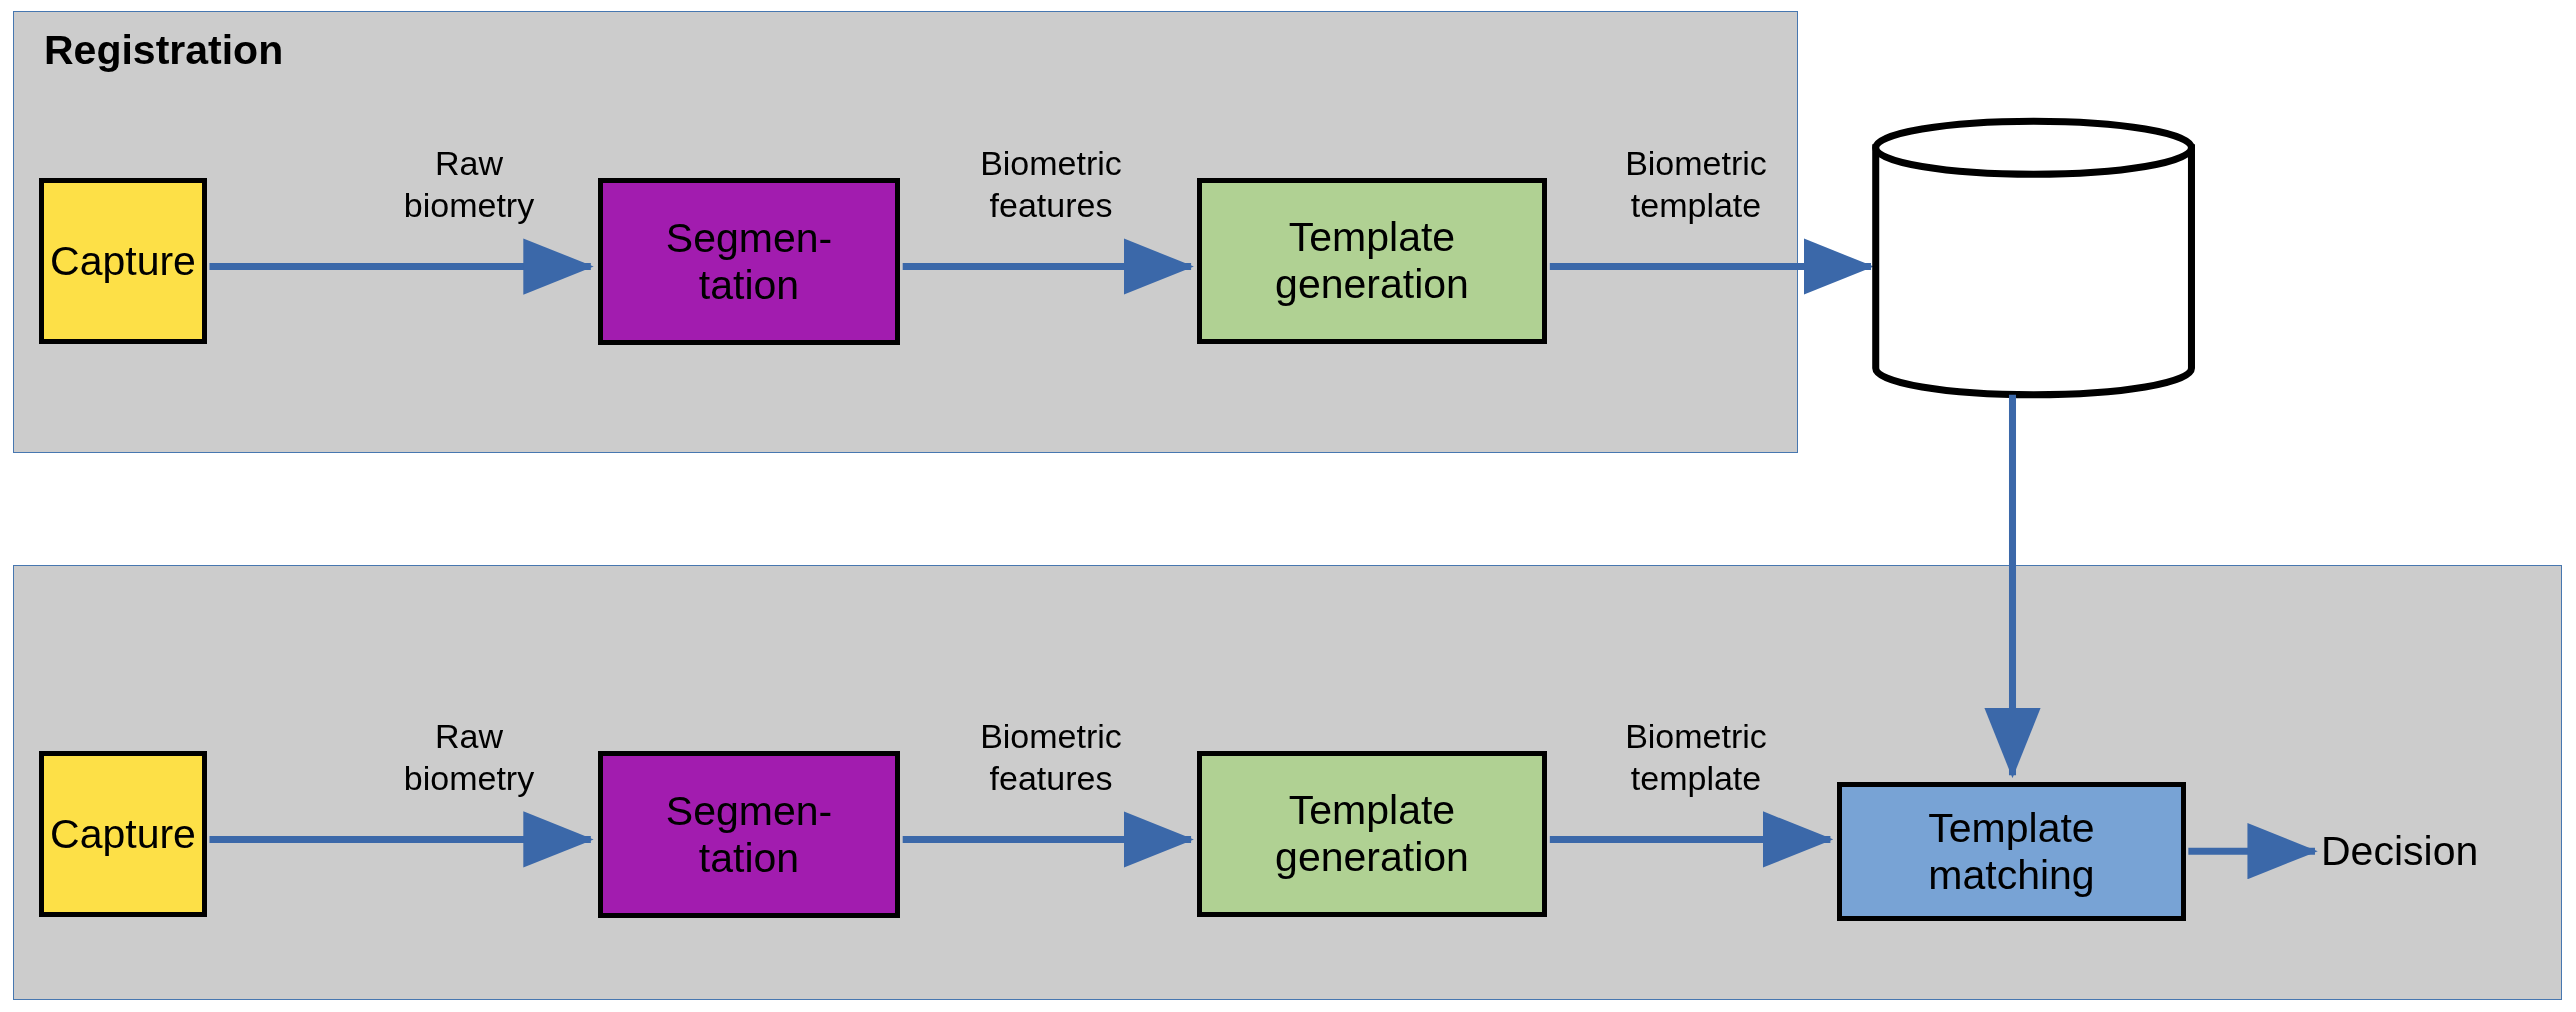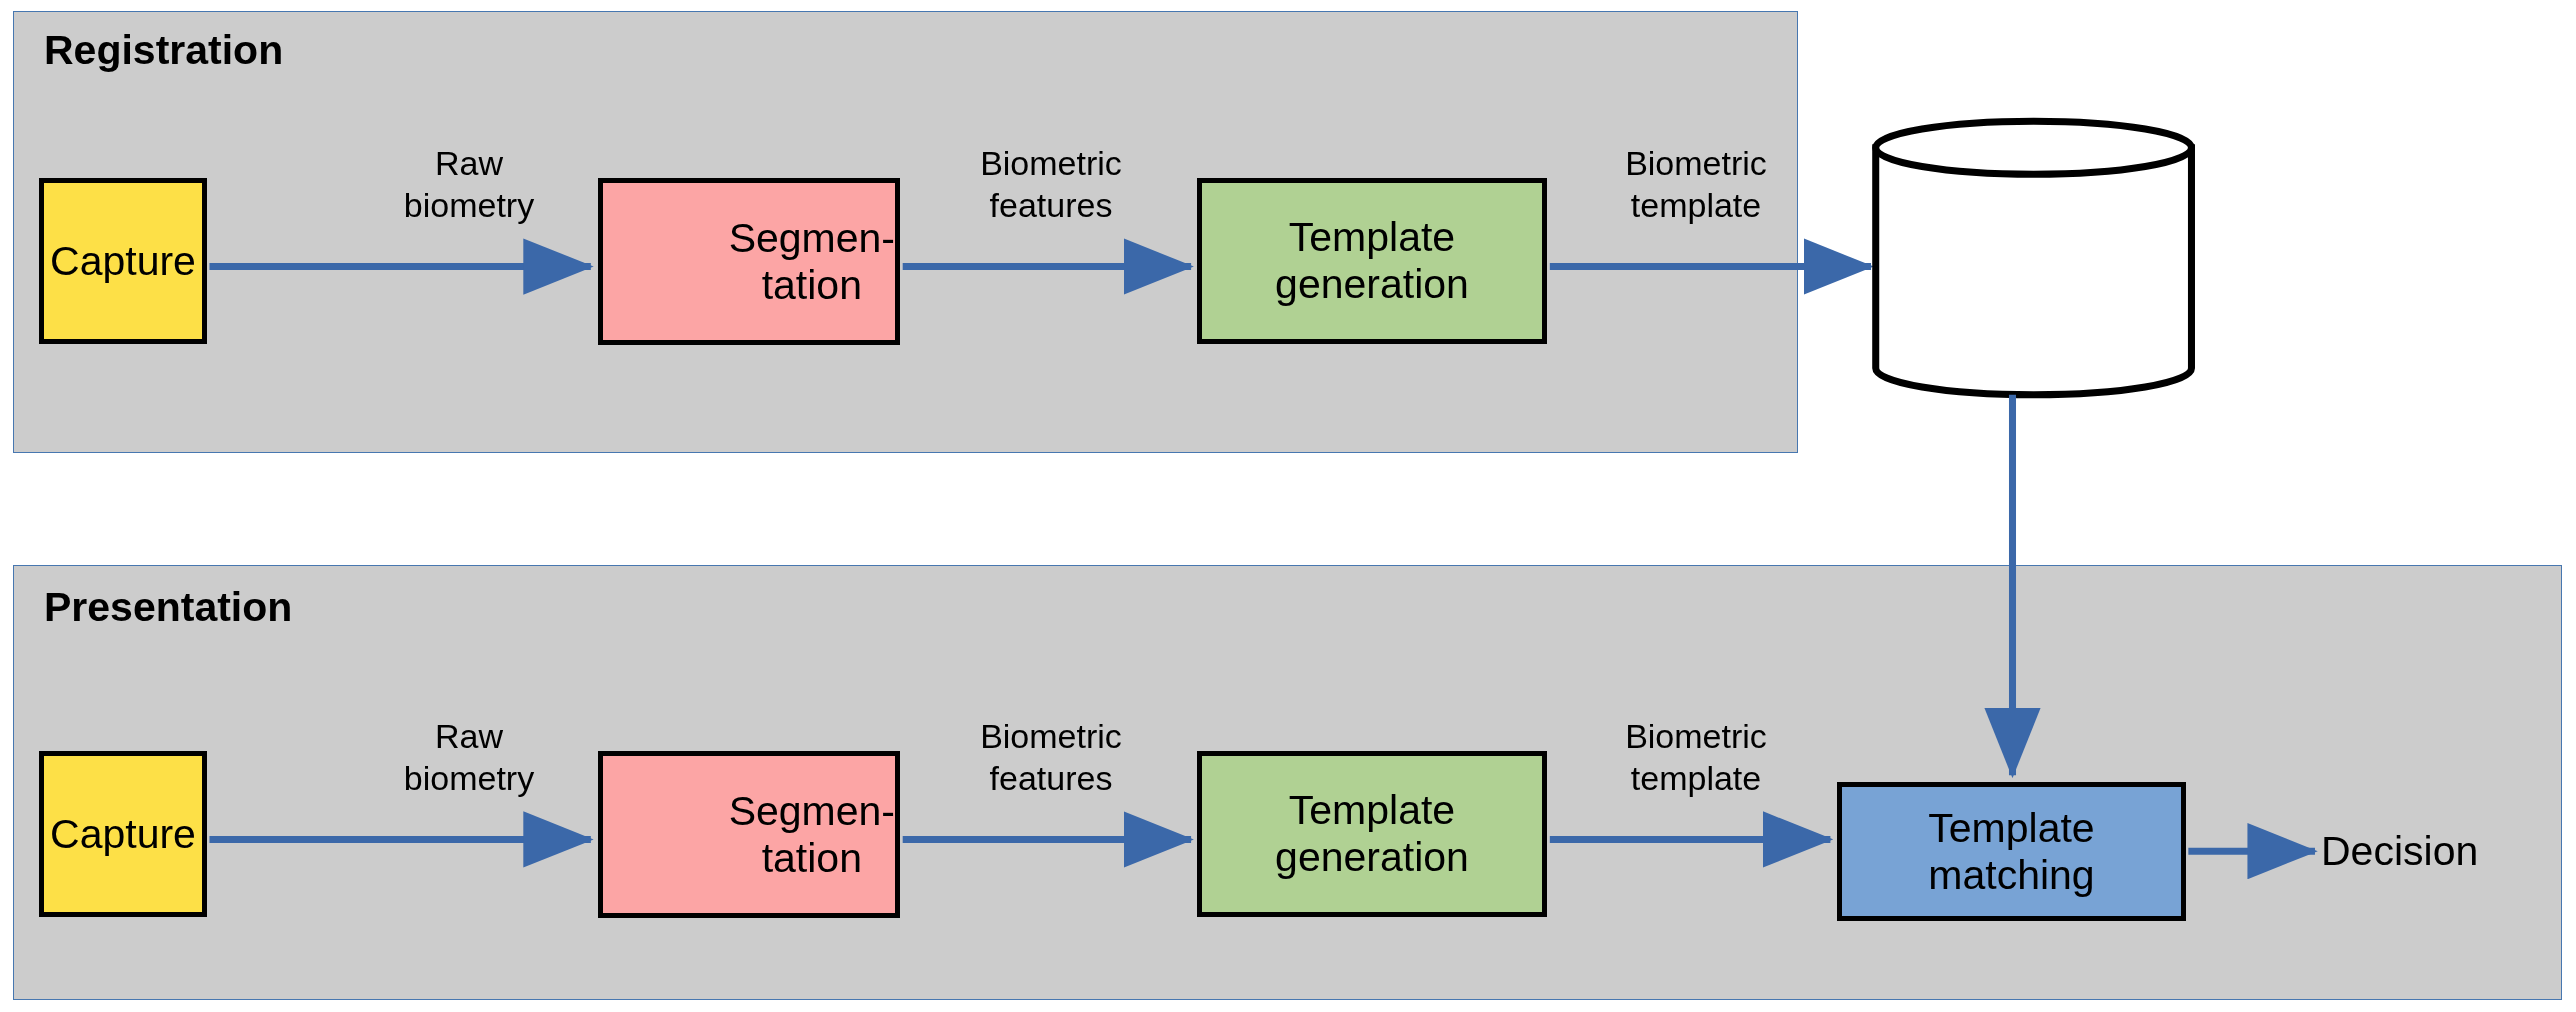--- a/index.html
+++ b/index.html
@@ -15,21 +15,21 @@
 
   .panel-title{position:absolute;font-weight:bold;font-size:41px;line-height:44px;
                letter-spacing:0px;color:#000;white-space:nowrap;}
 
   
   .node{position:absolute;box-sizing:border-box;border:5.5px solid #000;
         display:flex;align-items:center;justify-content:center;text-align:center;
         font-size:41px;line-height:47px;color:#000;}
   .node span{display:block;white-space:pre-line;}
   .fill-pink{background:#fde047;}
-  .fill-yellow{background:#fca5a5;justify-content:flex-end;}
+  .fill-yellow{background:#a21caf;}
   .fill-green{background:#B0D193;}
   .fill-blue{background:#78A3D5;}
 
   
   .edge-label{position:absolute;text-align:center;font-size:34px;line-height:42px;
               color:#000;white-space:pre-line;}
 
   
   .text-node{position:absolute;font-size:41px;line-height:47px;color:#000;white-space:nowrap;}
 
@@ -72,21 +72,20 @@
 template</div>
 
   <div class="db-label" style="left:1876px;top:215px;width:317px;">Secured
 Database</div>
 
   <div class="edge-label" style="left:1776px;top:571px;width:258px;">Biometric
 template</div>
 
   <div class="panel" id="panel-presentation"></div>
 
-  <div class="panel-title" style="left:44px;top:585px;">Presentation</div>
 
   <div class="node fill-pink" style="left:39px;top:751px;width:168px;height:166px;">
     <span>Capture</span>
   </div>
 
   <div class="edge-label" style="left:375px;top:715px;width:188px;">Raw
 biometry</div>
 
   <div class="node fill-yellow" style="left:598px;top:751px;width:302px;height:167px;">
     <span>Segmen-

